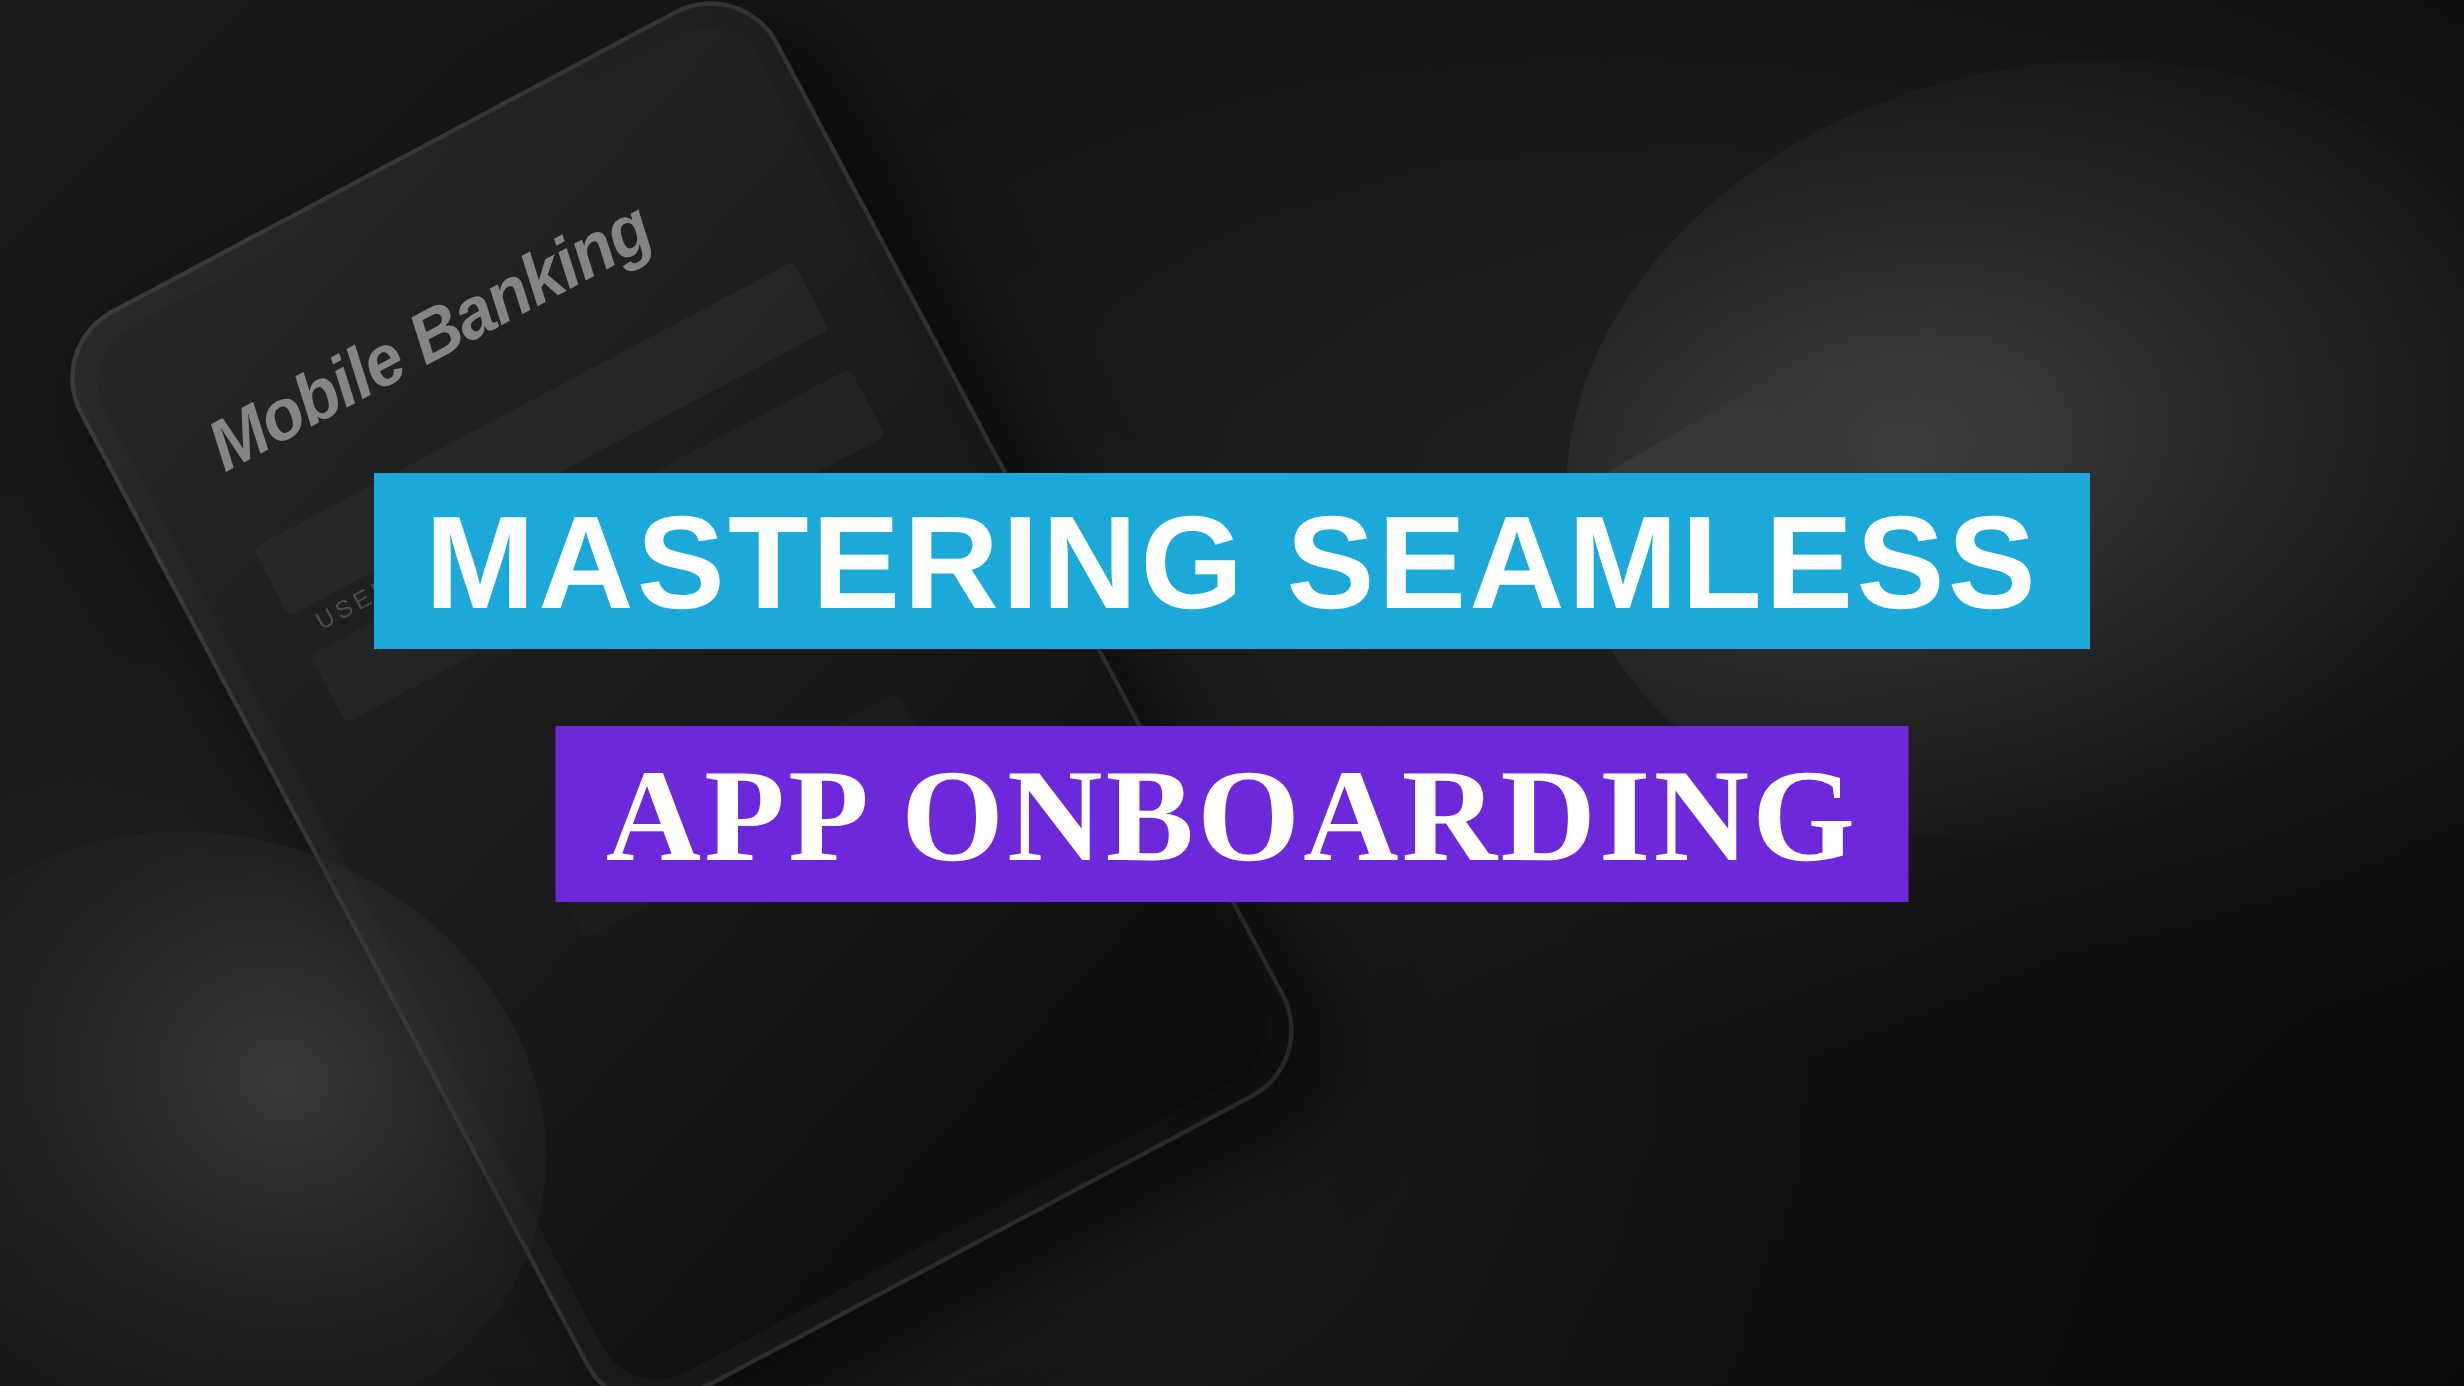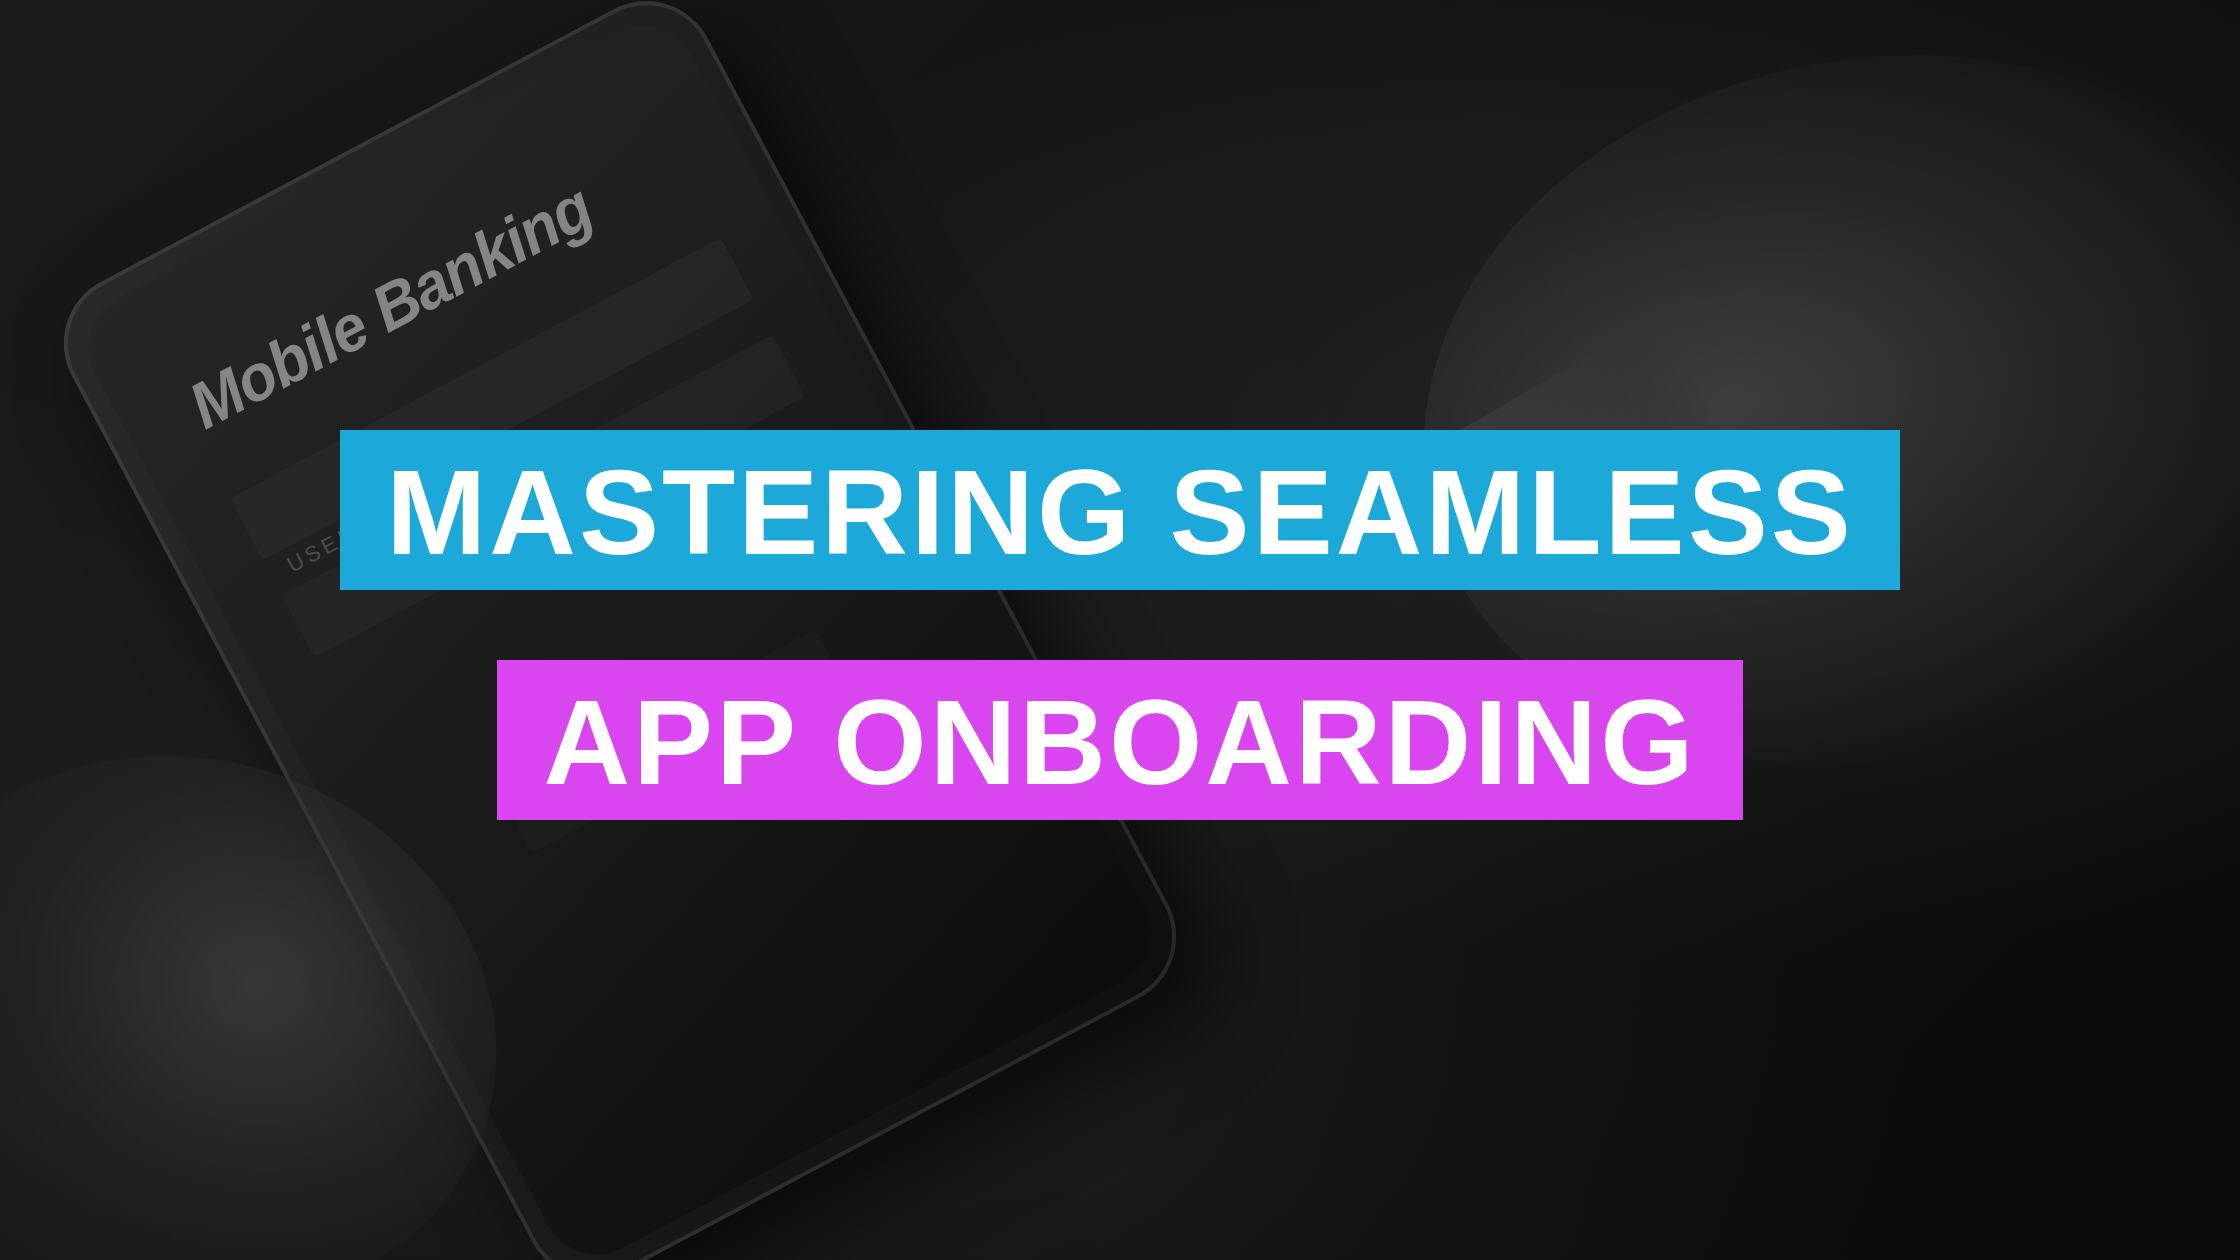--- a/index.html
+++ b/index.html
@@ -182,21 +182,22 @@
     line-height: 1;
     white-space: nowrap;
     font-stretch: condensed;
   }
   
   .title-line-1 {
     transform: translateY(-10px);
   }
   
   .title-line-2 {
-    background: #d946ef;
+    background: #6d28d9;
+    font-family: Liberation Serif, serif;
   }
 </style>
 </head>
 <body>
 
 <div class="background">
   <div class="bg-texture"></div>
 
   <div class="phone">
     <div class="phone-screen">

